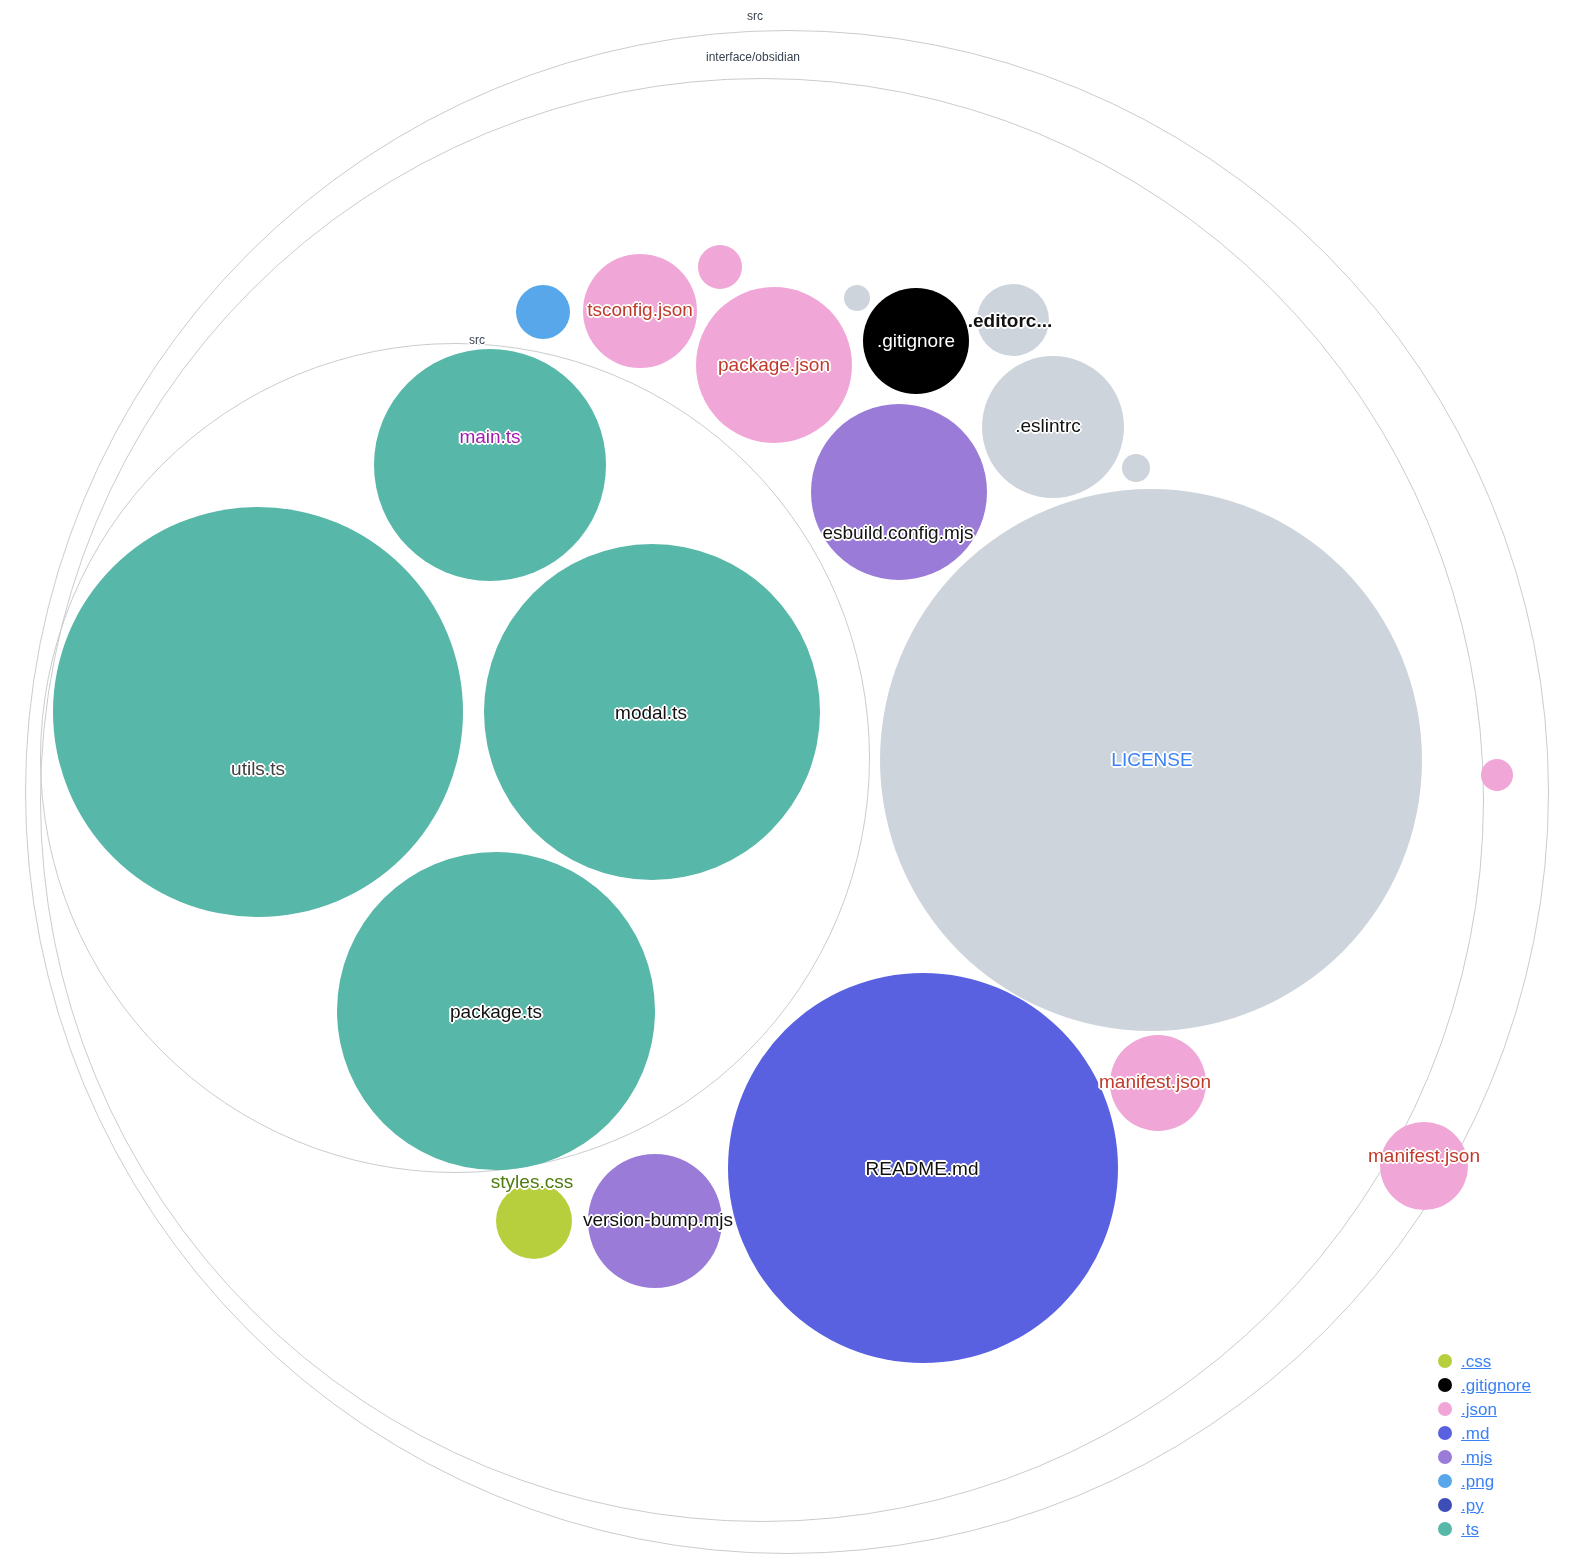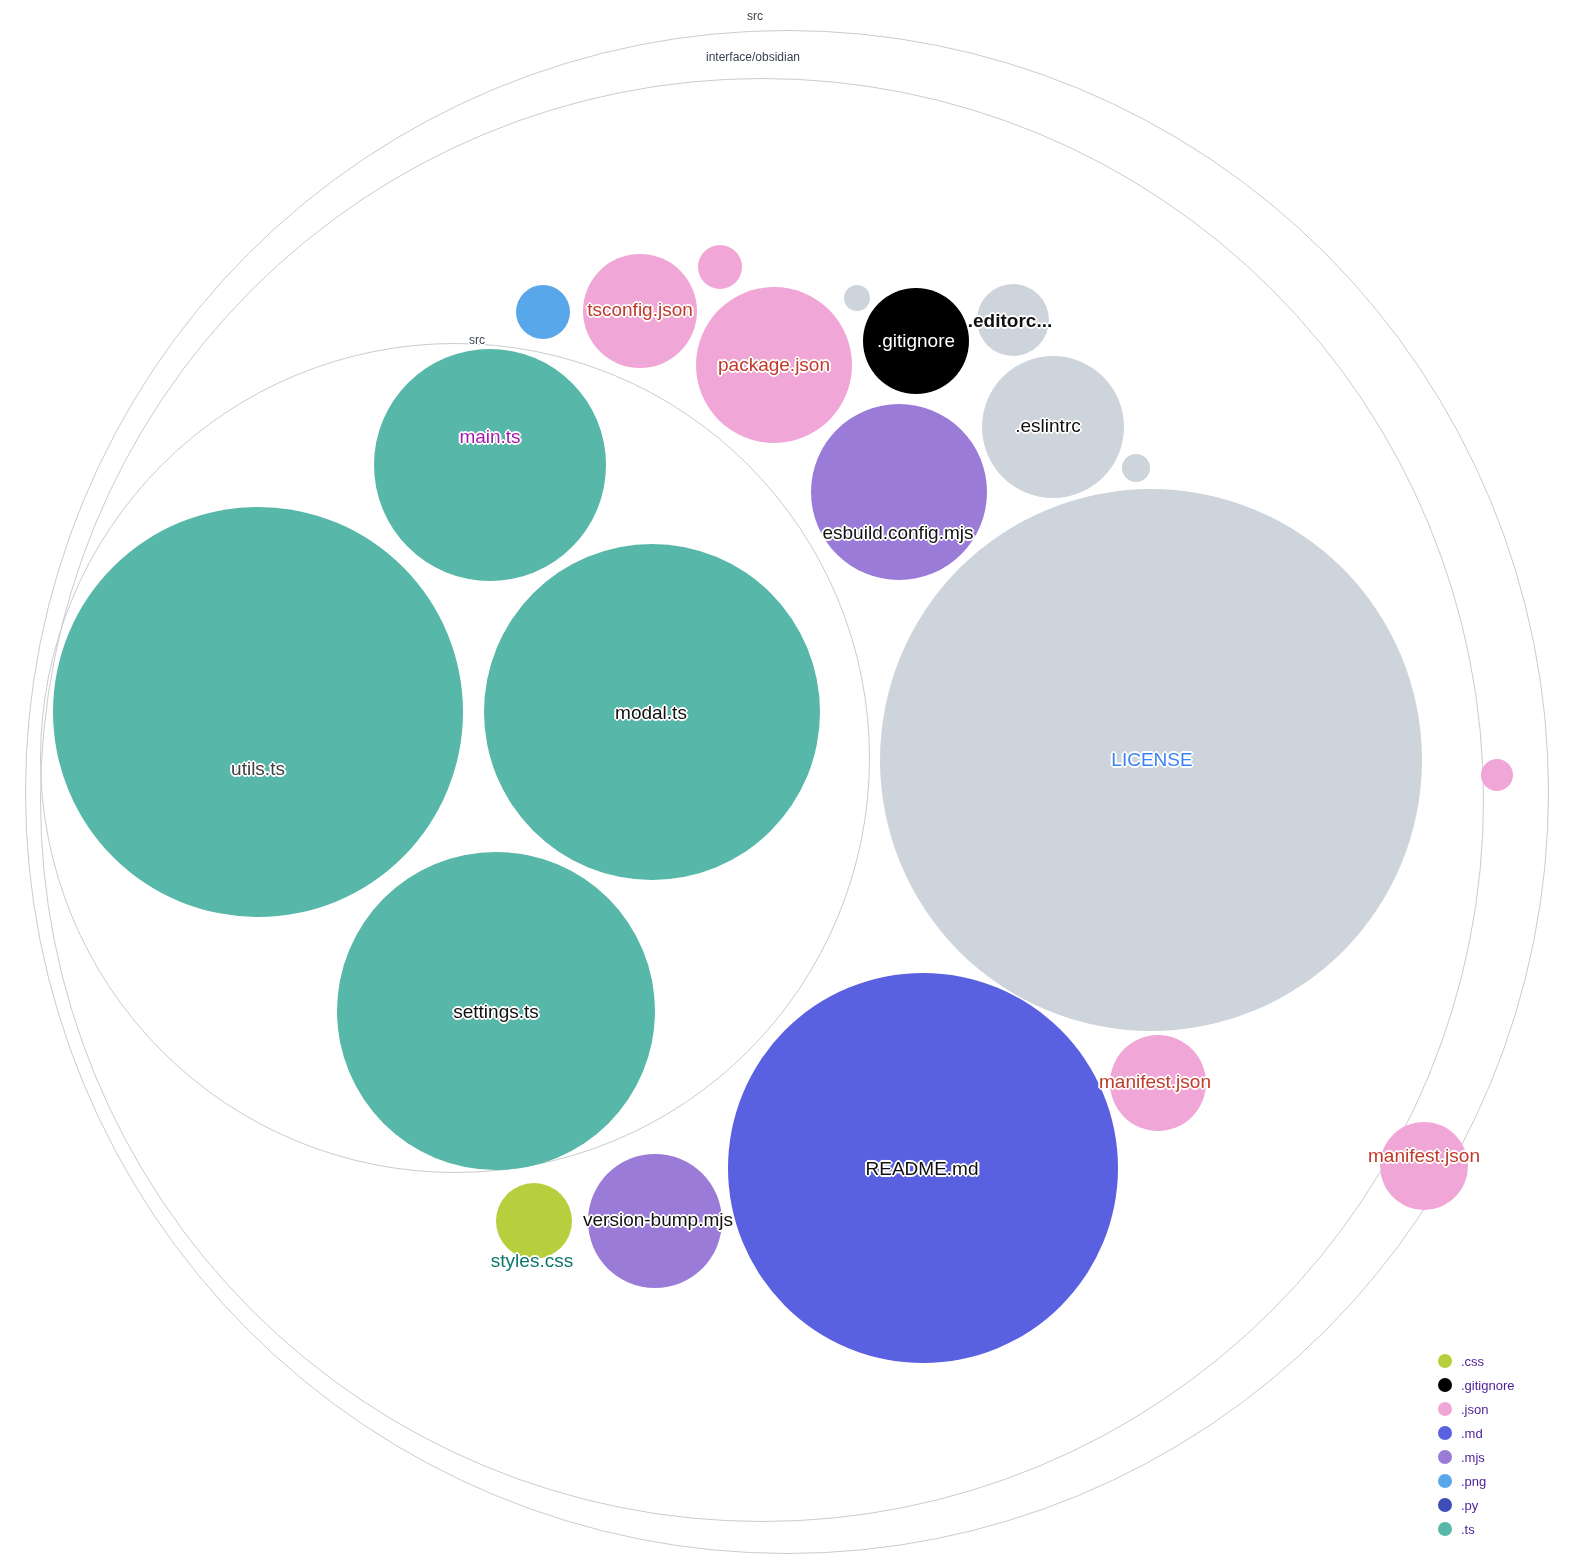--- a/index.html
+++ b/index.html
@@ -54,23 +54,24 @@
     gap: 9px;
     height: 24px;
   }
   .legend-dot {
     width: 14px;
     height: 14px;
     border-radius: 50%;
     flex: 0 0 auto;
   }
   .legend-label {
-    font-size: 13px;
-    color: #4c1d95;
+    font-size: 17px;
+    color: #3b82f6;
     line-height: 1;
+    text-decoration: underline;
   }
 </style>
 </head>
 <body>
 
 <div class="canvas">
 
   <div class="legend">
     <div class="legend-item">
       <span class="legend-dot" style="background: rgb(184, 207, 61);"></span>
@@ -112,21 +113,21 @@
     <span class="node-label halo folder-label" style="left: 753px; top: 57px; color: rgb(58, 67, 80);">interface/obsidian</span>
     <div class="node folder" style="left: 40px; top: 343px; height: 830px; width: 830px;"></div>
     <span class="node-label halo folder-label" style="left: 477px; top: 340px; color: rgb(58, 67, 80);">src</span>
     <div class="node file" style="left: 374px; top: 349px; height: 232px; width: 232px; background: rgb(87, 183, 168);"></div>
     <span class="node-label halo" style="left: 490px; top: 436px; color: #a21caf;">main.ts</span>
     <div class="node file" style="left: 53px; top: 507px; height: 410px; width: 410px; background: rgb(87, 183, 168);"></div>
     <span class="node-label halo" style="left: 258px; top: 720px; color: #404040; margin-top: 48px;">utils.ts</span>
     <div class="node file" style="left: 484px; top: 544px; height: 336px; width: 336px; background: rgb(87, 183, 168);"></div>
     <span class="node-label halo" style="left: 651px; top: 712px; color: rgb(17, 17, 17);">modal.ts</span>
     <div class="node file" style="left: 337px; top: 852px; height: 318px; width: 318px; background: rgb(87, 183, 168);"></div>
-    <span class="node-label halo" style="left: 496px; top: 1011px; color: rgb(17, 17, 17);">settings.ts</span>
+    <span class="node-label halo" style="left: 496px; top: 1011px; color: rgb(17, 17, 17);">package.ts</span>
     <div class="node file" style="left: 516px; top: 285px; height: 54px; width: 54px; background: rgb(88, 167, 234);"></div>
     <div class="node file" style="left: 583px; top: 254px; height: 114px; width: 114px; background: rgb(240, 166, 214);"></div>
     <span class="node-label halo" style="left: 640px; top: 309px; color: rgb(192, 57, 43);">tsconfig.json</span>
     <div class="node file" style="left: 698px; top: 245px; height: 44px; width: 44px; background: rgb(240, 166, 214);"></div>
     <div class="node file" style="left: 696px; top: 287px; height: 156px; width: 156px; background: rgb(240, 166, 214);"></div>
     <span class="node-label halo" style="left: 774px; top: 364px; color: rgb(192, 57, 43);">package.json</span>
     <div class="node file" style="left: 844px; top: 285px; height: 26px; width: 26px; background: rgb(206, 212, 220);"></div>
     <div class="node file" style="left: 863px; top: 288px; height: 106px; width: 106px; background: rgb(0, 0, 0);"></div>
     <span class="node-label" style="left: 916px; top: 340px; color: rgb(255, 255, 255);">.gitignore</span>
     <div class="node file" style="left: 977px; top: 284px; height: 72px; width: 72px; background: rgb(206, 212, 220);"></div>
@@ -136,19 +137,19 @@
     <div class="node file" style="left: 1122px; top: 454px; height: 28px; width: 28px; background: rgb(206, 212, 220);"></div>
     <div class="node file" style="left: 811px; top: 404px; height: 176px; width: 176px; background: rgb(154, 123, 216);"></div>
     <span class="node-label halo" style="left: 898px; top: 492px; color: rgb(17, 17, 17); margin-top: 40px;">esbuild.config.mjs</span>
     <div class="node file" style="left: 880px; top: 489px; height: 542px; width: 542px; background: rgb(206, 212, 220);"></div>
     <span class="node-label halo" style="left: 1152px; top: 759px; color: #3b82f6;">LICENSE</span>
     <div class="node file" style="left: 728px; top: 973px; height: 390px; width: 390px; background: rgb(90, 97, 224);"></div>
     <span class="node-label halo" style="left: 922px; top: 1168px; color: rgb(17, 17, 17);">README.md</span>
     <div class="node file" style="left: 1110px; top: 1035px; height: 96px; width: 96px; background: rgb(240, 166, 214);"></div>
     <span class="node-label halo" style="left: 1155px; top: 1081px; color: rgb(192, 57, 43);">manifest.json</span>
     <div class="node file" style="left: 496px; top: 1183px; height: 76px; width: 76px; background: rgb(184, 207, 61);"></div>
-    <span class="node-label halo" style="left: 532px; top: 1260px; color: #0f766e;">styles.css</span>
+    <span class="node-label halo" style="left: 532px; top: 1181px; color: #4d7c0f;">styles.css</span>
     <div class="node file" style="left: 588px; top: 1154px; height: 134px; width: 134px; background: rgb(154, 123, 216);"></div>
     <span class="node-label halo" style="left: 658px; top: 1219px; color: rgb(17, 17, 17);">version-bump.mjs</span>
     <div class="node file" style="left: 1481px; top: 759px; height: 32px; width: 32px; background: rgb(240, 166, 214);"></div>
     <div class="node file" style="left: 1380px; top: 1122px; height: 88px; width: 88px; background: rgb(240, 166, 214);"></div>
     <span class="node-label halo" style="left: 1424px; top: 1155px; color: rgb(192, 57, 43);">manifest.json</span>
   </div>
 
 </body></html>

